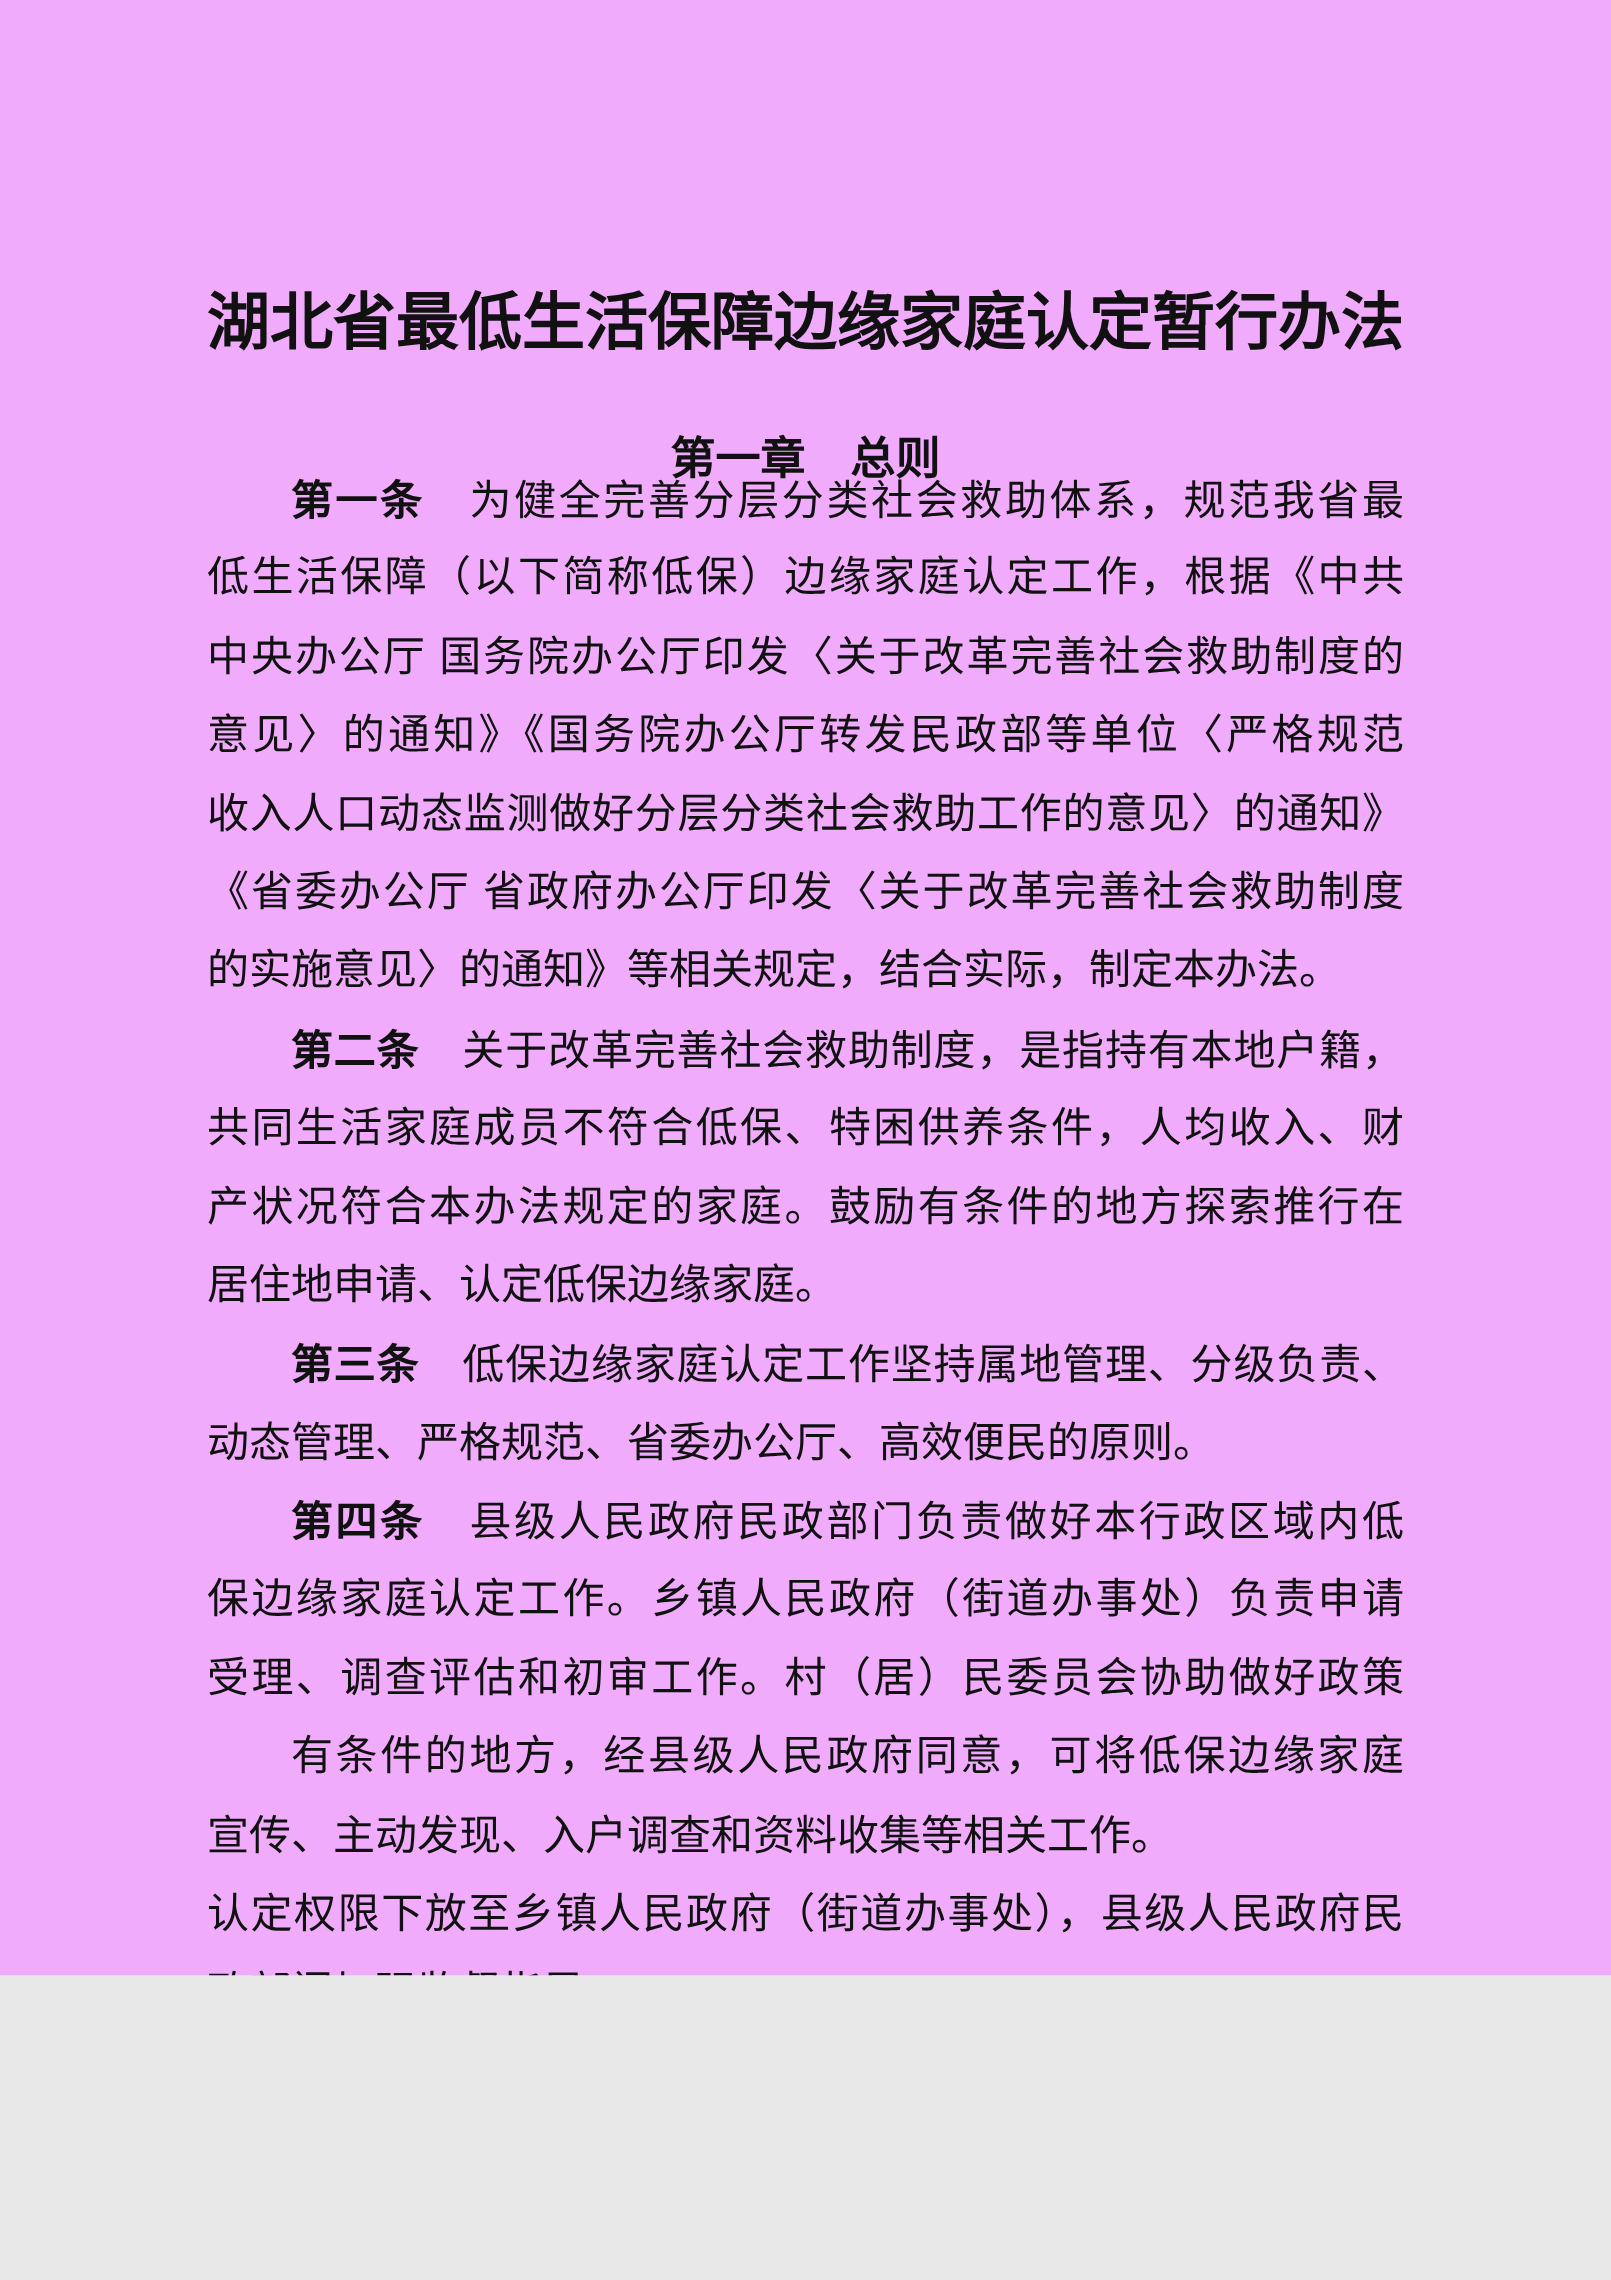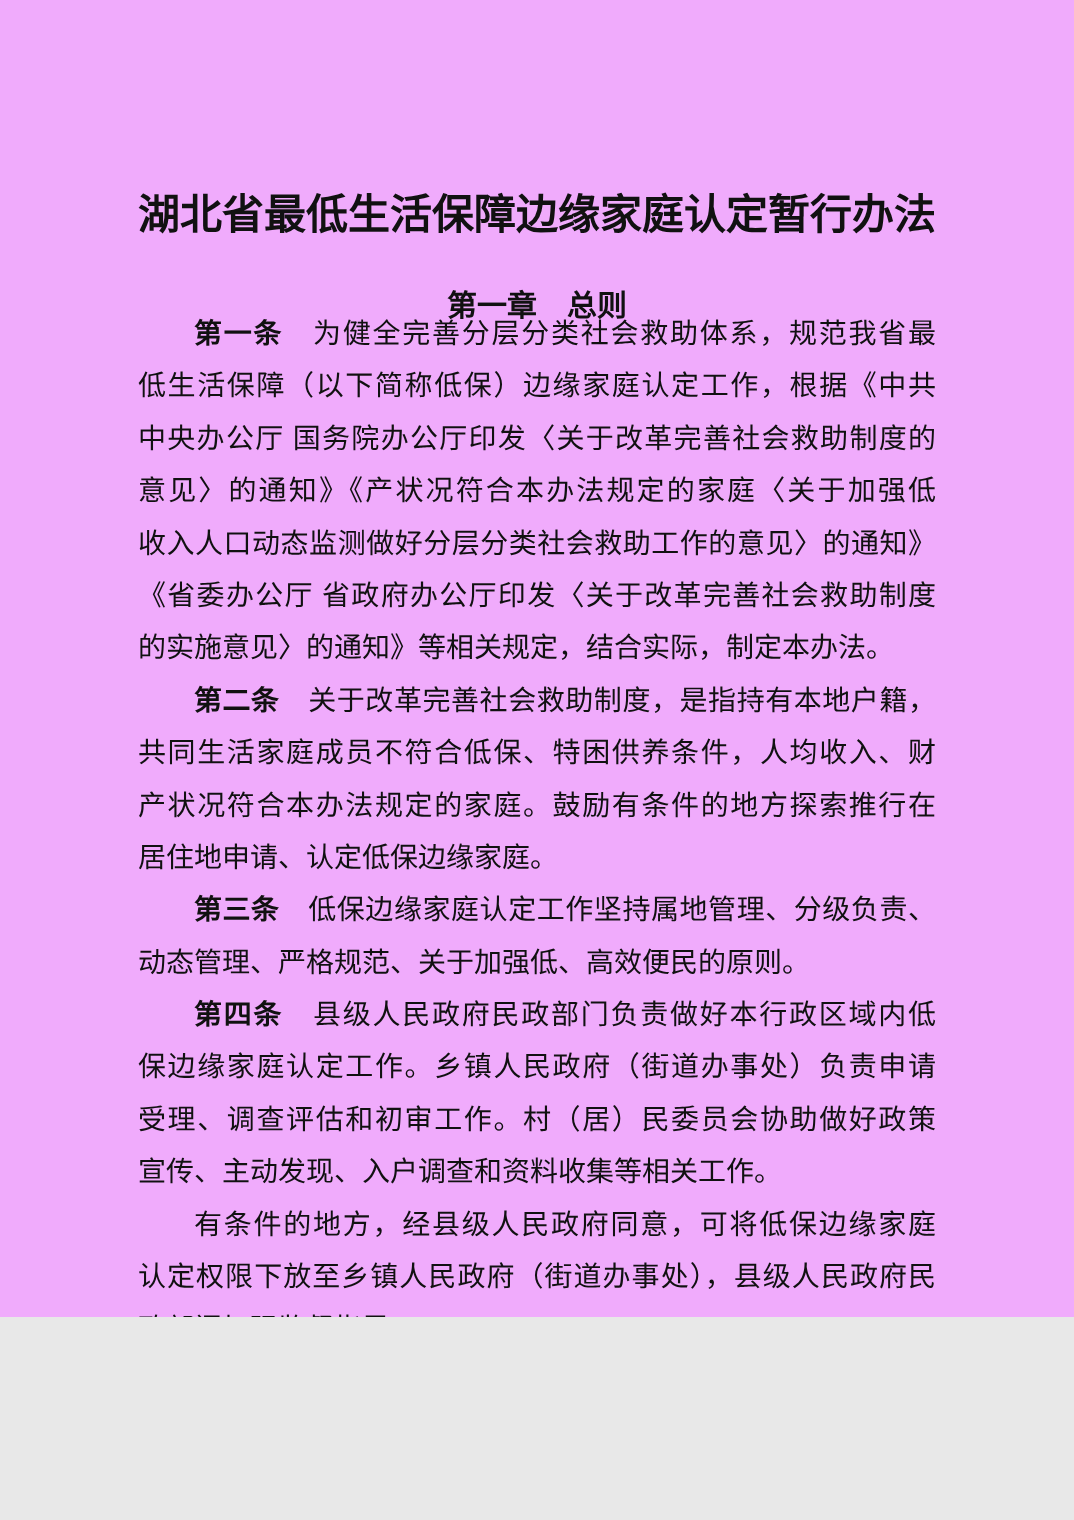--- a/index.html
+++ b/index.html
@@ -80,33 +80,33 @@
 
 <div class="page">
   <h1 class="doc-title">湖北省最低生活保障边缘家庭认定暂行办法</h1>
 
   <h2 class="chapter-heading">第一章　总则</h2>
 
   <div class="body-text">
       <div class="line justify indent"><span class="article-label">第一条</span><span>　为健全完善分层分类社会救助体系，规范我省最</span></div>
       <div class="line justify"><span>低生活保障（以下简称低保）边缘家庭认定工作，根据《中共</span></div>
       <div class="line justify"><span>中央办公厅 国务院办公厅印发〈关于改革完善社会救助制度的</span></div>
-      <div class="line justify"><span>意见〉的通知》《产状况符合本办法规定的家庭〈关于加强低</span></div>
+      <div class="line justify"><span>意见〉的通知》《国务院办公厅转发民政部等单位〈严格规范</span></div>
       <div class="line justify"><span>收入人口动态监测做好分层分类社会救助工作的意见〉的通知》</span></div>
       <div class="line justify"><span>《省委办公厅 省政府办公厅印发〈关于改革完善社会救助制度</span></div>
       <div class="line"><span>的实施意见〉的通知》等相关规定，结合实际，制定本办法。</span></div>
       <div class="line justify indent"><span class="article-label">第二条</span><span>　关于改革完善社会救助制度，是指持有本地户籍，</span></div>
       <div class="line justify"><span>共同生活家庭成员不符合低保、特困供养条件，人均收入、财</span></div>
       <div class="line justify"><span>产状况符合本办法规定的家庭。鼓励有条件的地方探索推行在</span></div>
       <div class="line"><span>居住地申请、认定低保边缘家庭。</span></div>
       <div class="line justify indent"><span class="article-label">第三条</span><span>　低保边缘家庭认定工作坚持属地管理、分级负责、</span></div>
-      <div class="line"><span>动态管理、严格规范、关于加强低、高效便民的原则。</span></div>
+      <div class="line"><span>动态管理、严格规范、省委办公厅、高效便民的原则。</span></div>
       <div class="line justify indent"><span class="article-label">第四条</span><span>　县级人民政府民政部门负责做好本行政区域内低</span></div>
       <div class="line justify"><span>保边缘家庭认定工作。乡镇人民政府（街道办事处）负责申请</span></div>
       <div class="line justify"><span>受理、调查评估和初审工作。村（居）民委员会协助做好政策</span></div>
+      <div class="line justify indent"><span>有条件的地方，经县级人民政府同意，可将低保边缘家庭</span></div>
       <div class="line"><span>宣传、主动发现、入户调查和资料收集等相关工作。</span></div>
-      <div class="line justify indent"><span>有条件的地方，经县级人民政府同意，可将低保边缘家庭</span></div>
       <div class="line justify"><span>认定权限下放至乡镇人民政府（街道办事处），县级人民政府民</span></div>
       <div class="line"><span>政部门加强监督指导。</span></div>
     </div>
 
   <div class="page-number">— 2 —</div>
 </div>
 
 </body></html>

